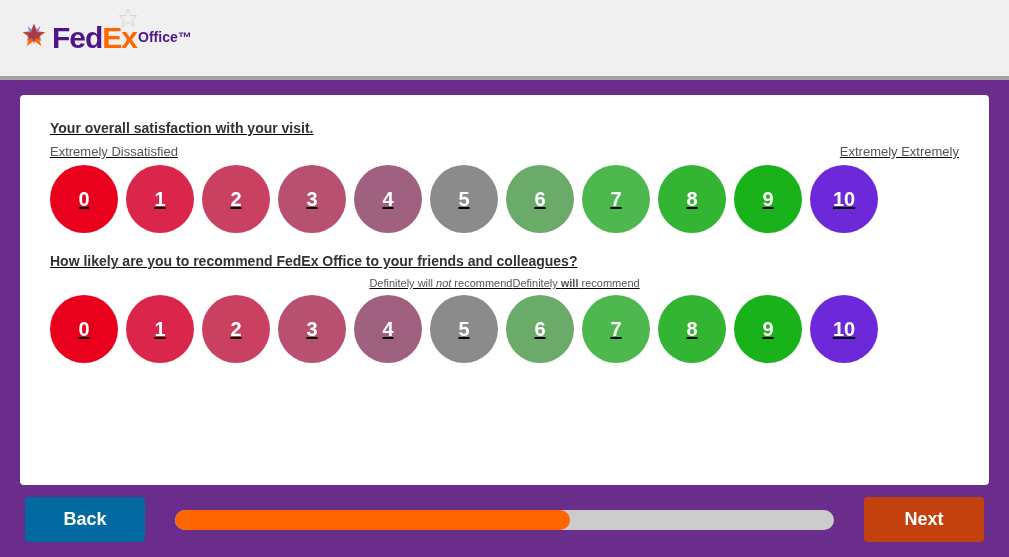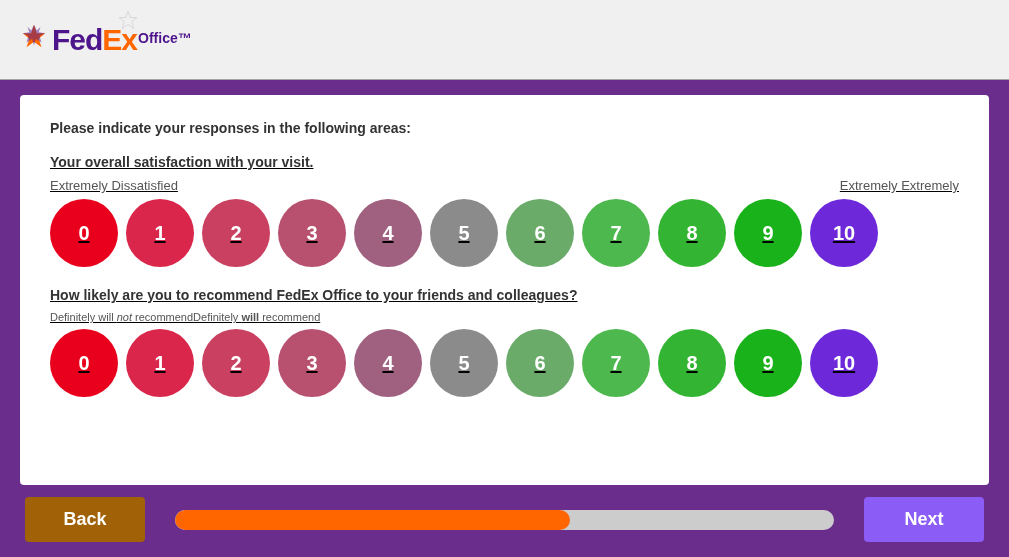--- a/index.html
+++ b/index.html
@@ -11,21 +11,21 @@
       overflow: hidden;
     }
 
     
     .header {
       background: #f0f0f0;
       height: 80px;
       display: flex;
       align-items: center;
       padding: 0 20px;
-      border-bottom: 1px solid #a3a3a3;
+      border-bottom: 4px solid #a3a3a3;
     }
 
     .logo-container {
       display: flex;
       align-items: center;
     }
     .star-svg {
       width: 28px;
       height: 28px;
     }
@@ -96,49 +96,49 @@
       text-decoration: underline;
     }
 
     .question-section + .question-section {
       margin-top: 10px;
     }
 
     
     .scale-labels-2 {
       display: flex;
-      justify-content: flex-start;
+      justify-content: center;
       font-size: 11px;
       color: #555;
       margin-bottom: 6px;
       margin-top: 8px;
     }
 
     
     .footer {
       display: flex;
       align-items: center;
       justify-content: space-between;
       padding: 0 5px;
     }
 
     .btn-back {
-      background: #a16207;
+      background: #0369a1;
       color: white;
       border: none;
       border-radius: 4px;
       padding: 12px 30px;
       font-size: 18px;
       font-weight: 700;
       cursor: pointer;
       min-width: 120px;
     }
 
     .btn-next {
-      background: #8b5cf6;
+      background: #c2410c;
       color: white;
       border: none;
       border-radius: 4px;
       padding: 12px 30px;
       font-size: 18px;
       font-weight: 700;
       cursor: pointer;
       min-width: 120px;
     }
 
@@ -188,21 +188,20 @@
     <span>
       <span style="font-size:30px;font-weight:900;color:#4d148c;letter-spacing:-1px;">Fed</span><span style="font-size:30px;font-weight:900;color:#ff6600;letter-spacing:-1px;">Ex</span><span style="font-size:14px;font-weight:700;color:#4d148c;vertical-align:super;margin-left:1px;">Office™</span>
     </span>
   </div>
 </div>
 
 <div class="main">
 
   <div class="survey-card">
 
-    <div class="survey-instruction">Please indicate your responses in the following areas:</div>
 
     <div class="question-section">
       <div class="question-label">Your overall satisfaction with your visit.</div>
       <div class="scale-labels">
         <span>Extremely Dissatisfied</span>
         <span>Extremely Extremely</span>
       </div>
       <div class="rating-row">
         <button class="rating-btn color-0">0</button>
         <button class="rating-btn color-1">1</button>

